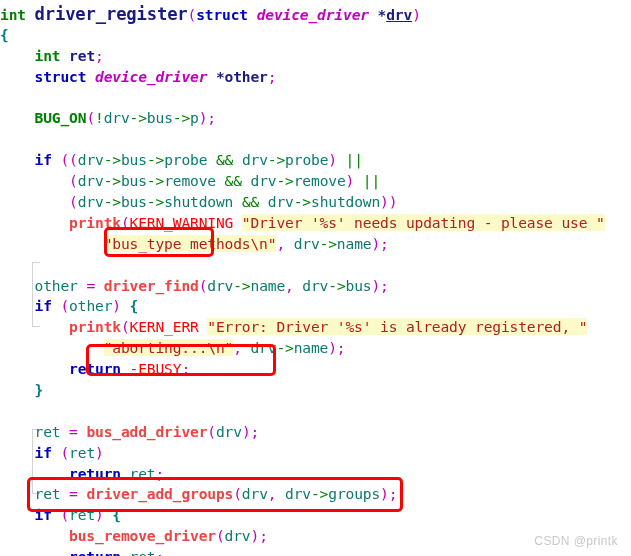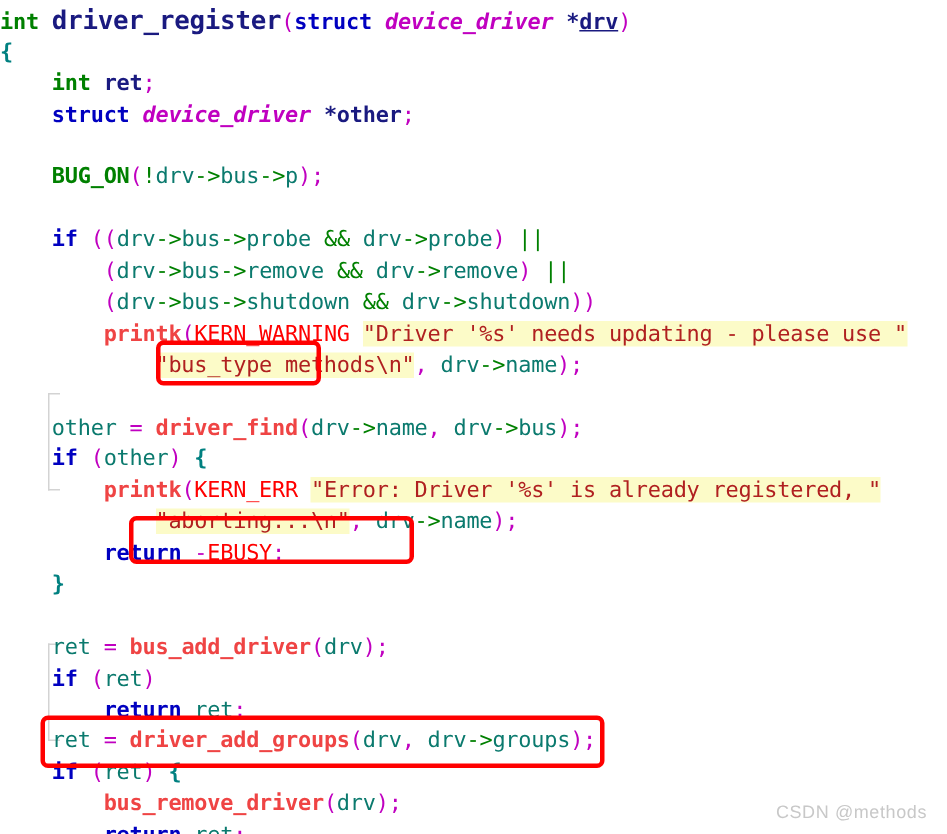--- a/index.html
+++ b/index.html
@@ -83,14 +83,14 @@
 
   <div class="fold" style="left:32px; top:262px; height:63px;"></div>
   <div class="fold" style="left:32px; top:429px; height:63px;"></div>
 
   <pre id="code-listing"><span class="ln"><span class="type">int</span> <span class="var" style="font-size:17.2px">driver_register</span><span class="punc">(</span><span class="kw">struct</span> <span class="utype">device_driver</span> <span class="var">*</span><span class="var under">drv</span><span class="punc">)</span></span><span class="ln"><span class="brace">{</span></span><span class="ln">    <span class="type">int</span> <span class="var">ret</span><span class="punc">;</span></span><span class="ln">    <span class="kw">struct</span> <span class="utype">device_driver</span> <span class="var">*other</span><span class="punc">;</span></span><span class="ln"> </span><span class="ln">    <span class="type">BUG_ON</span><span class="punc">(</span><span class="op">!</span><span class="ident">drv</span><span class="op">-&gt;</span><span class="ident">bus</span><span class="op">-&gt;</span><span class="ident">p</span><span class="punc">)</span><span class="punc">;</span></span><span class="ln"> </span><span class="ln">    <span class="kw">if</span> <span class="punc">((</span><span class="ident">drv</span><span class="op">-&gt;</span><span class="ident">bus</span><span class="op">-&gt;</span><span class="ident">probe</span> <span class="op">&amp;&amp;</span> <span class="ident">drv</span><span class="op">-&gt;</span><span class="ident">probe</span><span class="punc">)</span> <span class="op">||</span></span><span class="ln">        <span class="punc">(</span><span class="ident">drv</span><span class="op">-&gt;</span><span class="ident">bus</span><span class="op">-&gt;</span><span class="ident">remove</span> <span class="op">&amp;&amp;</span> <span class="ident">drv</span><span class="op">-&gt;</span><span class="ident">remove</span><span class="punc">)</span> <span class="op">||</span></span><span class="ln">        <span class="punc">(</span><span class="ident">drv</span><span class="op">-&gt;</span><span class="ident">bus</span><span class="op">-&gt;</span><span class="ident">shutdown</span> <span class="op">&amp;&amp;</span> <span class="ident">drv</span><span class="op">-&gt;</span><span class="ident">shutdown</span><span class="punc">))</span></span><span class="ln">        <span class="fn">printk</span><span class="punc">(</span><span class="macro">KERN_WARNING</span> <span class="str">"Driver '%s' needs updating - please use "</span></span><span class="ln">            <span class="str">"bus_type methods\n"</span><span class="punc">,</span> <span class="ident">drv</span><span class="op">-&gt;</span><span class="ident">name</span><span class="punc">)</span><span class="punc">;</span></span><span class="ln"> </span><span class="ln">    <span class="ident">other</span> <span class="punc">=</span> <span class="fn">driver_find</span><span class="punc">(</span><span class="ident">drv</span><span class="op">-&gt;</span><span class="ident">name</span><span class="punc">,</span> <span class="ident">drv</span><span class="op">-&gt;</span><span class="ident">bus</span><span class="punc">)</span><span class="punc">;</span></span><span class="ln">    <span class="kw">if</span> <span class="punc">(</span><span class="ident">other</span><span class="punc">)</span> <span class="brace">{</span></span><span class="ln">        <span class="fn">printk</span><span class="punc">(</span><span class="macro">KERN_ERR</span> <span class="str">"Error: Driver '%s' is already registered, "</span></span><span class="ln">            <span class="str">"aborting...\n"</span><span class="punc">,</span> <span class="ident">drv</span><span class="op">-&gt;</span><span class="ident">name</span><span class="punc">)</span><span class="punc">;</span></span><span class="ln">        <span class="kw">return</span> <span class="punc">-</span><span class="macro">EBUSY</span><span class="punc">;</span></span><span class="ln">    <span class="brace">}</span></span><span class="ln"> </span><span class="ln">    <span class="ident">ret</span> <span class="punc">=</span> <span class="fn">bus_add_driver</span><span class="punc">(</span><span class="ident">drv</span><span class="punc">)</span><span class="punc">;</span></span><span class="ln">    <span class="kw">if</span> <span class="punc">(</span><span class="ident">ret</span><span class="punc">)</span></span><span class="ln">        <span class="kw">return</span> <span class="ident">ret</span><span class="punc">;</span></span><span class="ln">    <span class="ident">ret</span> <span class="punc">=</span> <span class="fn">driver_add_groups</span><span class="punc">(</span><span class="ident">drv</span><span class="punc">,</span> <span class="ident">drv</span><span class="op">-&gt;</span><span class="ident">groups</span><span class="punc">)</span><span class="punc">;</span></span><span class="ln">    <span class="kw">if</span> <span class="punc">(</span><span class="ident">ret</span><span class="punc">)</span> <span class="brace">{</span></span><span class="ln">        <span class="fn">bus_remove_driver</span><span class="punc">(</span><span class="ident">drv</span><span class="punc">)</span><span class="punc">;</span></span><span class="ln">        <span class="kw">return</span> <span class="ident">ret</span><span class="punc">;</span></span></pre>
 
   <div class="redbox" style="left:104px; top:227px; width:110px; height:30px;"></div>
   <div class="redbox" style="left:86px;  top:344px; width:190px; height:32px;"></div>
   <div class="redbox" style="left:27px;  top:477px; width:376px; height:35px;"></div>
 
-  <div id="watermark">CSDN @methods</div>
+  <div id="watermark">CSDN @printk</div>
 </div>
 
 </body></html>

